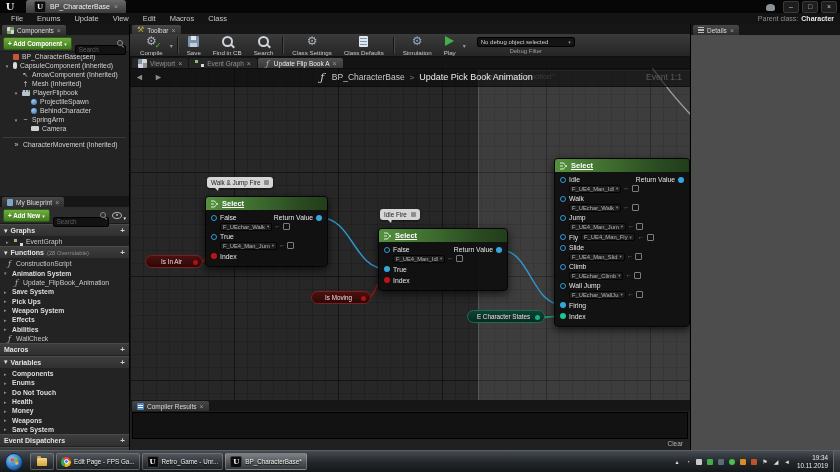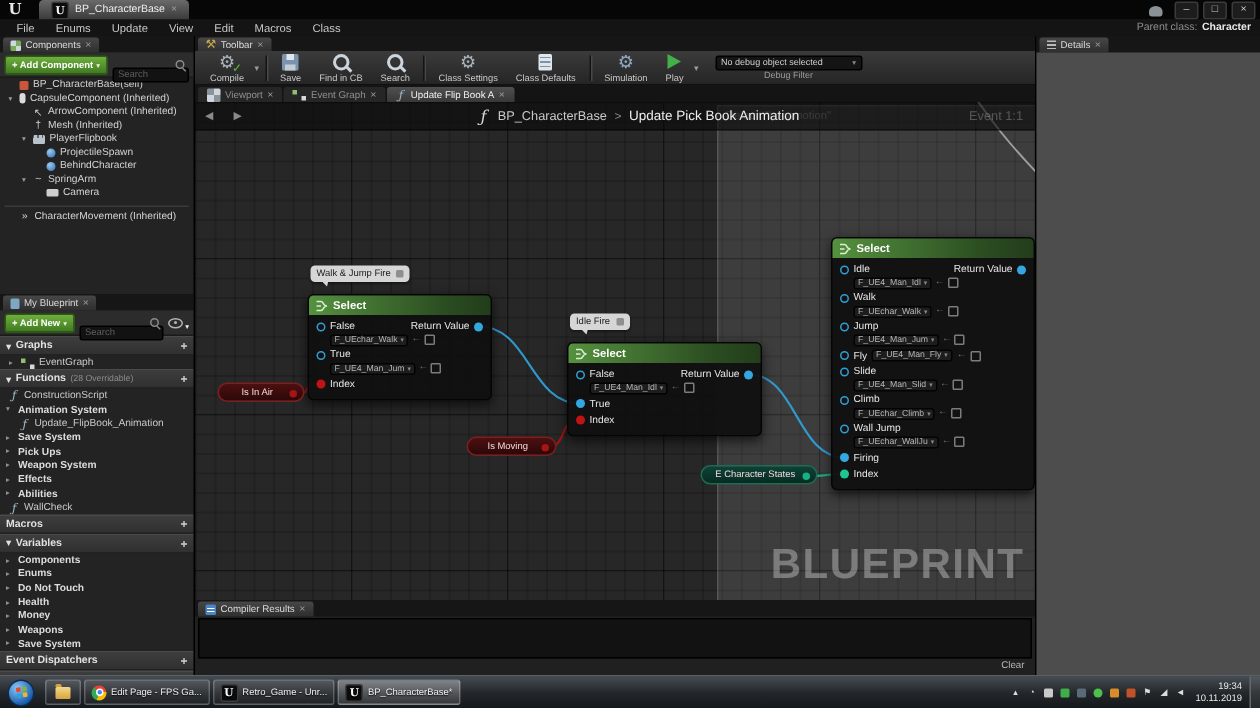--- a/index.html
+++ b/index.html
@@ -100,21 +100,21 @@
   .bc-current{font-size:9px;color:#ececec;}
   #zoom-label{position:absolute;right:8px;top:4px;font-size:8.5px;color:rgba(255,255,255,0.25);z-index:5;}
   #watermark{position:absolute;right:7px;bottom:8px;font-size:28px;font-weight:bold;letter-spacing:1px;
              color:rgba(255,255,255,0.33);z-index:2;}
   #wire-svg{position:absolute;left:0;top:0;z-index:3;pointer-events:none;}
   
   .node{position:absolute;background:rgba(16,16,16,0.95);border:1px solid #050505;border-radius:4px;
         box-shadow:0 3px 8px rgba(0,0,0,0.65);z-index:4;box-sizing:border-box;}
   .node-header{height:13px;background:linear-gradient(90deg,#55913f,#2b4d21 75%,#223d1b);
                border-radius:3px 3px 0 0;display:flex;align-items:center;gap:3px;padding:0 4px;
-               color:#fff;font-size:7.5px;font-weight:bold;}
+               color:#fff;font-size:7.5px;font-weight:bold;text-decoration:underline;}
   .node-body{position:relative;padding:3px 5px 4px;}
   .pin{margin-bottom:1px;}
   .pin-label{display:flex;align-items:center;gap:3px;font-size:6.8px;color:#e6e6e6;height:9px;white-space:nowrap;}
   .pin-plain .pin-label{height:10px;}
   .pin-dot{width:6px;height:6px;border-radius:50%;box-sizing:border-box;flex:none;}
   .pd-object.hollow{border:1.5px solid #2f9fd6;} .pd-object.filled{background:#35a7e0;}   .pd-bool.filled{background:#c01414;}   .pd-enum.filled{background:#1fc493;}
   .dd-row{display:flex;align-items:center;gap:2px;height:9px;margin:0 0 1px 9px;}
   .dd{min-width:52px;height:8px;background:#1d1d1d;border:1px solid #030303;border-radius:2px;
       color:#b5b5b5;font-size:5.8px;display:flex;align-items:center;justify-content:space-between;
       padding:0 2px;box-sizing:border-box;white-space:nowrap;}
@@ -561,21 +561,20 @@
       <div id="comment-box" style="left: 348px; top: 2px; width: 211px; height: 329px;"></div>
       <div id="comment-title" style="left: 354px; top: 4px;">Default "Locomotion"</div>
       <svg id="wire-svg" width="560" height="332">
           <path d="M518,-6 C532,14 542,27 561,47" stroke="rgba(255,255,255,0.5)" stroke-width="1.3" fill="none"></path>
           <path d="M65.5,194.5 C81.5,194.5 68,188 84,188" stroke="#a81414" stroke-width="1.4" fill="none" opacity="0.95"></path>
           <path d="M233.5,230.5 C249.5,230.5 241,212 257,212" stroke="#a81414" stroke-width="1.4" fill="none" opacity="0.95"></path>
           <path d="M189,149.5 C223,149.5 223,201 257,201" stroke="#2f9fd6" stroke-width="1.4" fill="none" opacity="0.95"></path>
           <path d="M369,181.5 C401,181.5 401,237 433,237" stroke="#2f9fd6" stroke-width="1.4" fill="none" opacity="0.95"></path>
           <path d="M407.5,249.5 C423.5,249.5 417,248 433,248" stroke="#18b085" stroke-width="1.4" fill="none" opacity="0.95"></path>
         </svg>
-      <div id="watermark">BLUEPRINT</div>
       <div id="graph-header">
         <span class="nav-arrow">◄</span>
         <span class="nav-arrow">►</span>
         <span id="breadcrumb">
           <span class="icon i-function">ƒ</span>
           <span class="bc-root">BP_CharacterBase</span>
           <span class="bc-sep">&gt;</span>
           <span class="bc-current">Update Pick Book Animation</span>
         </span>
       </div>

